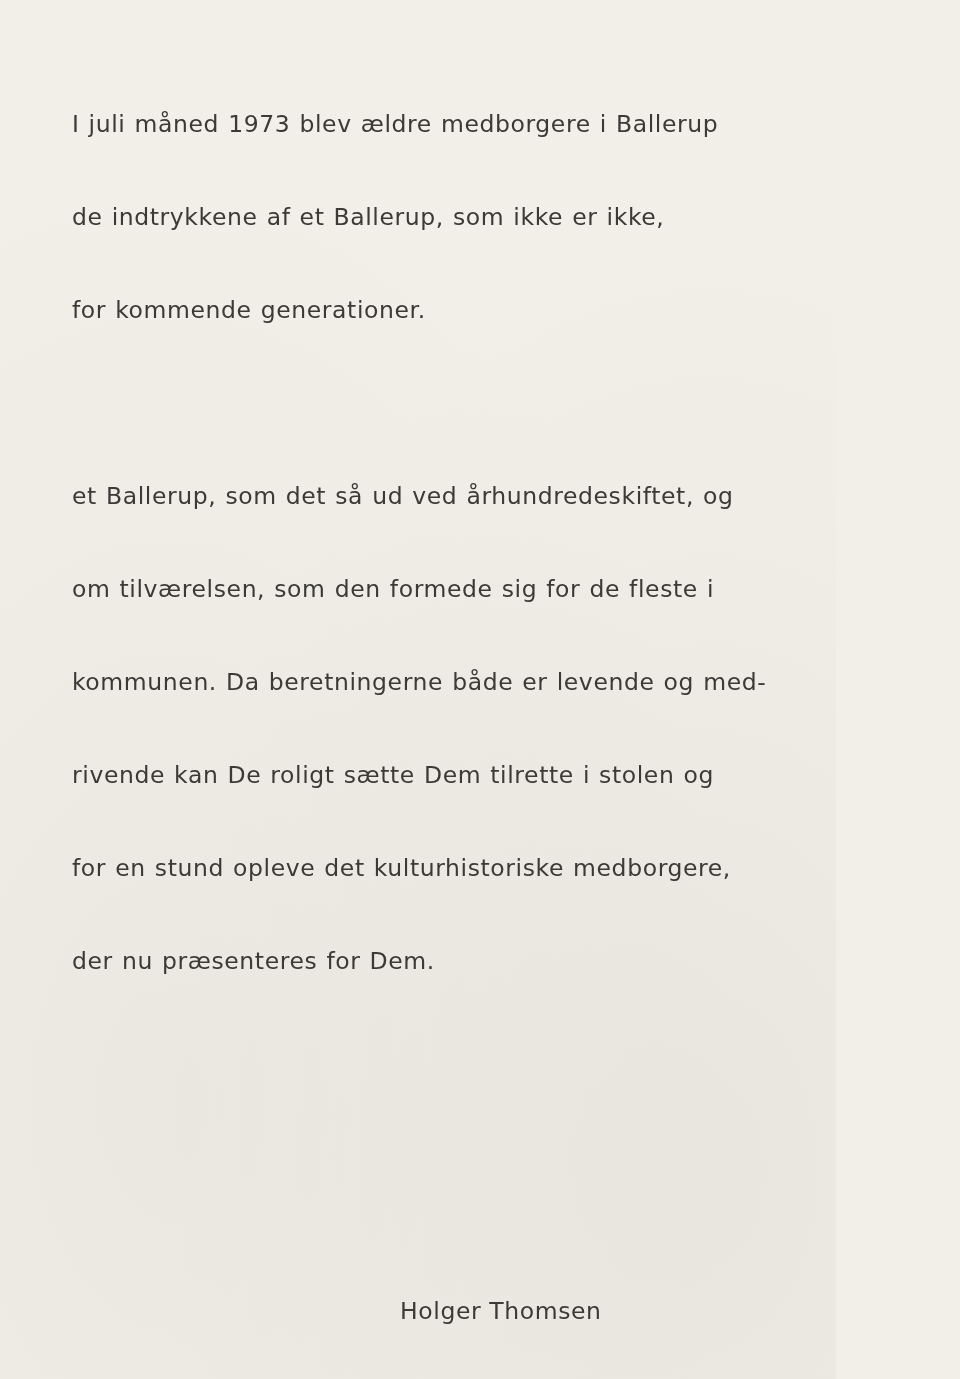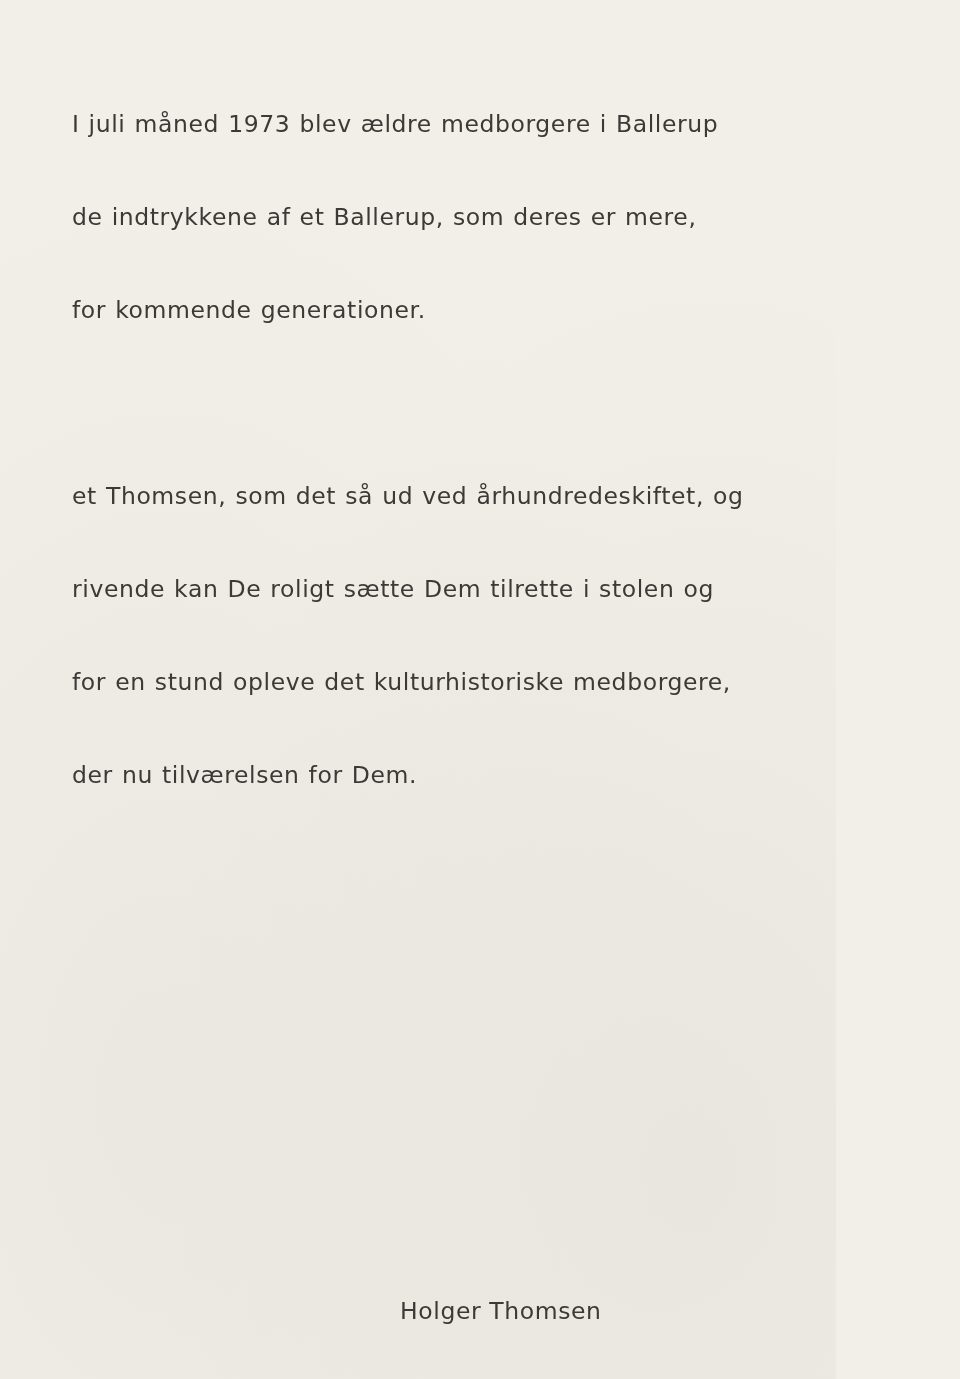--- a/index.html
+++ b/index.html
@@ -55,29 +55,31 @@
     }
   </style>
 </head>
 <body>
 
 <div class="page">
   <div class="text">
 
     <div class="para">
       <span class="line">I juli måned 1973 blev ældre medborgere i Ballerup</span>
-      <span class="line">de indtrykkene af et Ballerup, som deres er mere,</span>
+      <span class="line">de indtrykkene af et Ballerup, som ikke er ikke,</span>
       <span class="line">for kommende generationer.</span>
     </div>
 
     <div class="para">
-      <span class="line">et Thomsen, som det så ud ved århundredeskiftet, og</span>
+      <span class="line">et Ballerup, som det så ud ved århundredeskiftet, og</span>
+      <span class="line">om tilværelsen, som den formede sig for de fleste i</span>
+      <span class="line">kommunen. Da beretningerne både er levende og med-</span>
       <span class="line">rivende kan De roligt sætte Dem tilrette i stolen og</span>
       <span class="line">for en stund opleve det kulturhistoriske medborgere,</span>
-      <span class="line">der nu tilværelsen for Dem.</span>
+      <span class="line">der nu præsenteres for Dem.</span>
     </div>
 
   </div>
 
   <div class="signature">
     <span class="line">Holger Thomsen</span>
     
     
   </div>
 </div>

